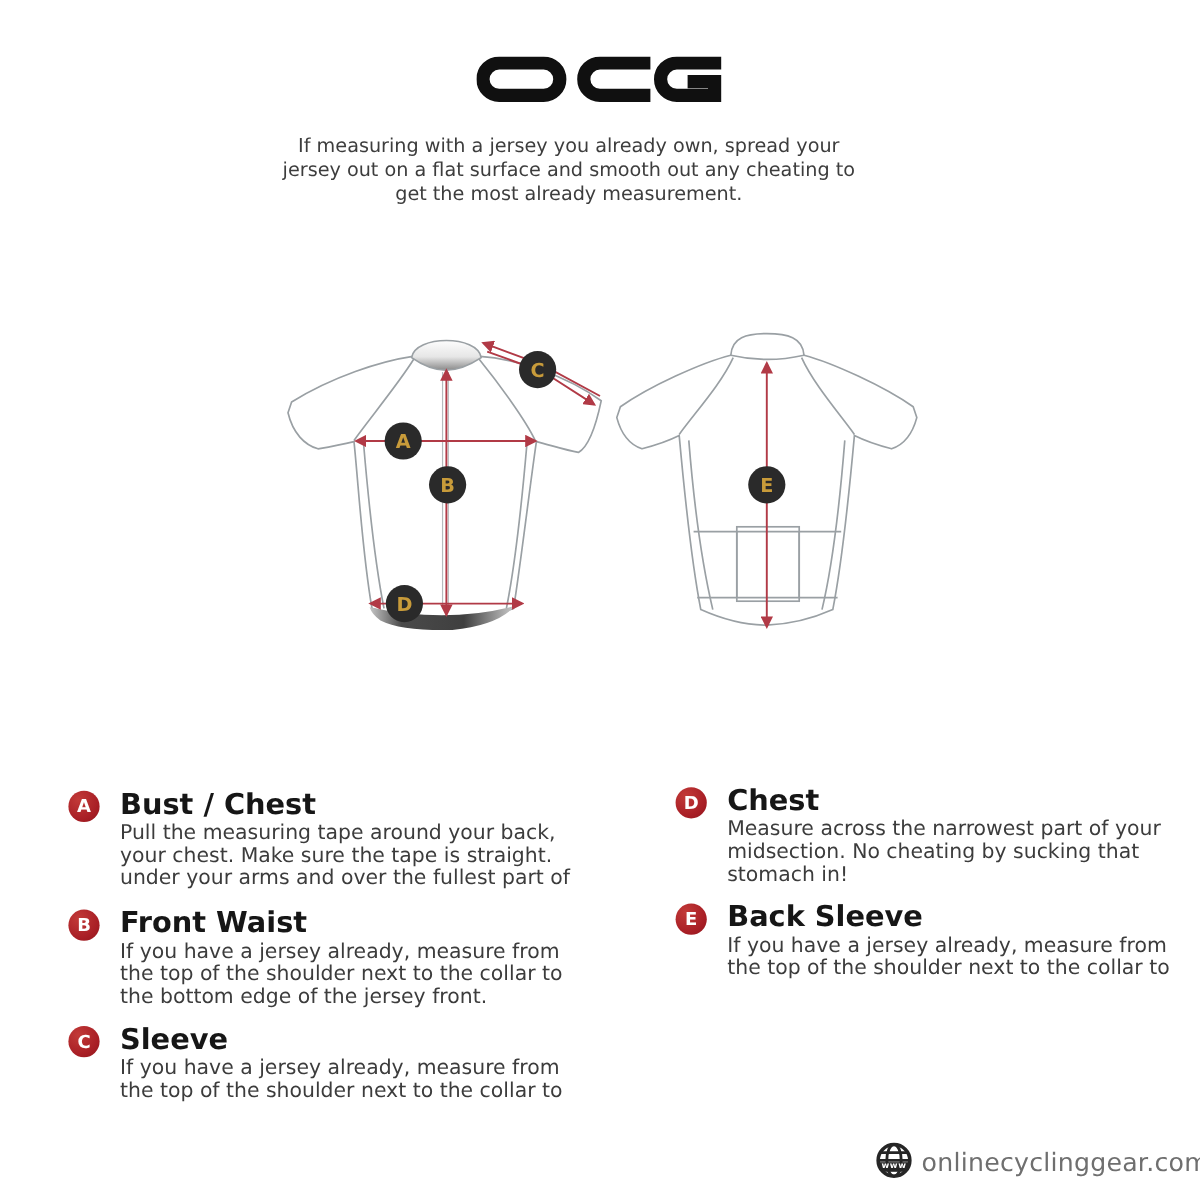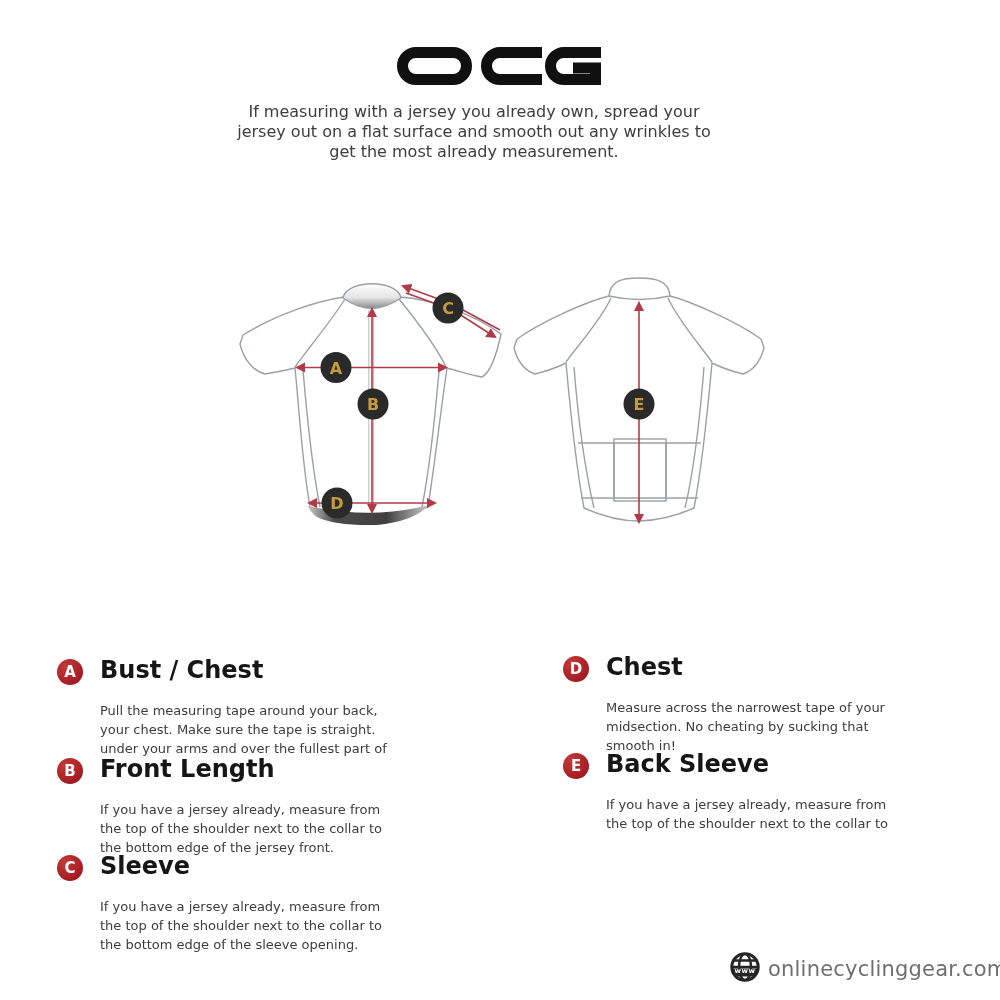--- a/index.html
+++ b/index.html
@@ -6,21 +6,21 @@
   html,body { background:#ffffff; }
   .page {
     position:relative; width:1000px; height:1000px; margin:0 auto;
     background:#ffffff; overflow:hidden;
     font-family:"DejaVu Sans", sans-serif;
   }
   .abs { position:absolute; }
 
   
   .intro {
-    position:absolute; top:102px; left:0; width:948px;
+    position:absolute; top:112px; left:0; width:948px;
     text-align:center; font-size:16px; line-height:20px; color:#3d3d3d;
   }
   .intro span { display:block; }
 
   
   .front-svg { position:absolute; left:232px; top:272px; width:272px; height:266px; }
   .back-svg  { position:absolute; left:505px; top:272px; width:270px; height:266px; }
   .outline   { fill:none; stroke:#9aa0a4; stroke-width:1.4; }
   .outline-f { fill:#ffffff; stroke:#9aa0a4; stroke-width:1.4; }
   .thinline  { fill:none; stroke:#b6babd; stroke-width:1; }
@@ -32,21 +32,21 @@
   
   .legend-item { position:absolute; width:430px; }
   .badge {
     position:absolute; left:0; top:1px; width:26px; height:26px; border-radius:50%;
     background:radial-gradient(circle at 32% 28%, #c23a38 0%, #a81e25 65%, #8f161c 100%);
     color:#ffffff; font-weight:bold; font-size:15px;
     display:flex; align-items:center; justify-content:center;
   }
   .legend-content { margin-left:43px; }
   .legend-title { font-size:24px; font-weight:bold; color:#161616; line-height:24px; }
-  .legend-body  { margin-top:19px; font-size:13px; line-height:19px; color:#3c3c3c; }
+  .legend-body  { margin-top:3px; font-size:17px; line-height:19px; color:#3c3c3c; }
   .legend-body span { display:block; }
   .item-a { top:658px; left:57px; }
   .item-b { top:757px; left:57px; }
   .item-c { top:854px; left:57px; }
   .item-d { top:655px; left:563px; }
   .item-e { top:752px; left:563px; }
 
   
   .footer-globe { position:absolute; left:729px; top:951px; width:32px; height:32px; }
   .footer-site  {
@@ -62,21 +62,21 @@
   <svg class="abs" style="left:397px;top:47px;width:209px;height:39px" viewBox="0 0 209 39" role="img" aria-label="OCG">
     <g fill="none" stroke="#101010" stroke-width="11">
       <rect x="5.5" y="5.5" width="64" height="27" rx="13.5"></rect>
       <path d="M145,5.5 H103 A13.5,13.5 0 0 0 103,32.5 H145"></path>
       <path d="M204,5.5 H167 A13.5,13.5 0 0 0 167,32.5 H198.5 V21 H176"></path>
     </g>
   </svg>
 
   <div class="intro">
     <span>If measuring with a jersey you already own, spread your</span>
-    <span>jersey out on a flat surface and smooth out any wrinkles to</span>
+    <span>jersey out on a flat surface and smooth out any cheating to</span>
     <span>get the most already measurement.</span>
   </div>
 
   <svg class="front-svg" viewBox="0 0 272 266">
     <defs>
       <marker id="ah1" viewBox="0 0 10 10" refX="8" refY="5" markerWidth="6.5" markerHeight="6.5" orient="auto-start-reverse">
         <path d="M0,0 L10,5 L0,10 Z" fill="#b13a46"></path>
       </marker>
       <linearGradient id="collarGrad" x1="0" y1="0" x2="0" y2="1">
         <stop offset="0%" stop-color="#fdfdfd"></stop>
@@ -167,53 +167,52 @@
         <span>under your arms and over the fullest part of</span>
       </div>
     </div>
   </div>
 
   <div class="legend-item item-b">
     <div class="badge">
       <span>B</span>
     </div>
     <div class="legend-content">
-      <div class="legend-title">Front Length</div>
+      <div class="legend-title">Front Waist</div>
       <div class="legend-body">
         <span>If you have a jersey already, measure from</span>
         <span>the top of the shoulder next to the collar to</span>
         <span>the bottom edge of the jersey front.</span>
       </div>
     </div>
   </div>
 
   <div class="legend-item item-c">
     <div class="badge">
       <span>C</span>
     </div>
     <div class="legend-content">
       <div class="legend-title">Sleeve</div>
       <div class="legend-body">
         <span>If you have a jersey already, measure from</span>
         <span>the top of the shoulder next to the collar to</span>
-        <span>the bottom edge of the sleeve opening.</span>
       </div>
     </div>
   </div>
 
   <div class="legend-item item-d">
     <div class="badge">
       <span>D</span>
     </div>
     <div class="legend-content">
       <div class="legend-title">Chest</div>
       <div class="legend-body">
-        <span>Measure across the narrowest tape of your</span>
+        <span>Measure across the narrowest part of your</span>
         <span>midsection. No cheating by sucking that</span>
-        <span>smooth in!</span>
+        <span>stomach in!</span>
       </div>
     </div>
   </div>
 
   <div class="legend-item item-e">
     <div class="badge">
       <span>E</span>
     </div>
     <div class="legend-content">
       <div class="legend-title">Back Sleeve</div>

